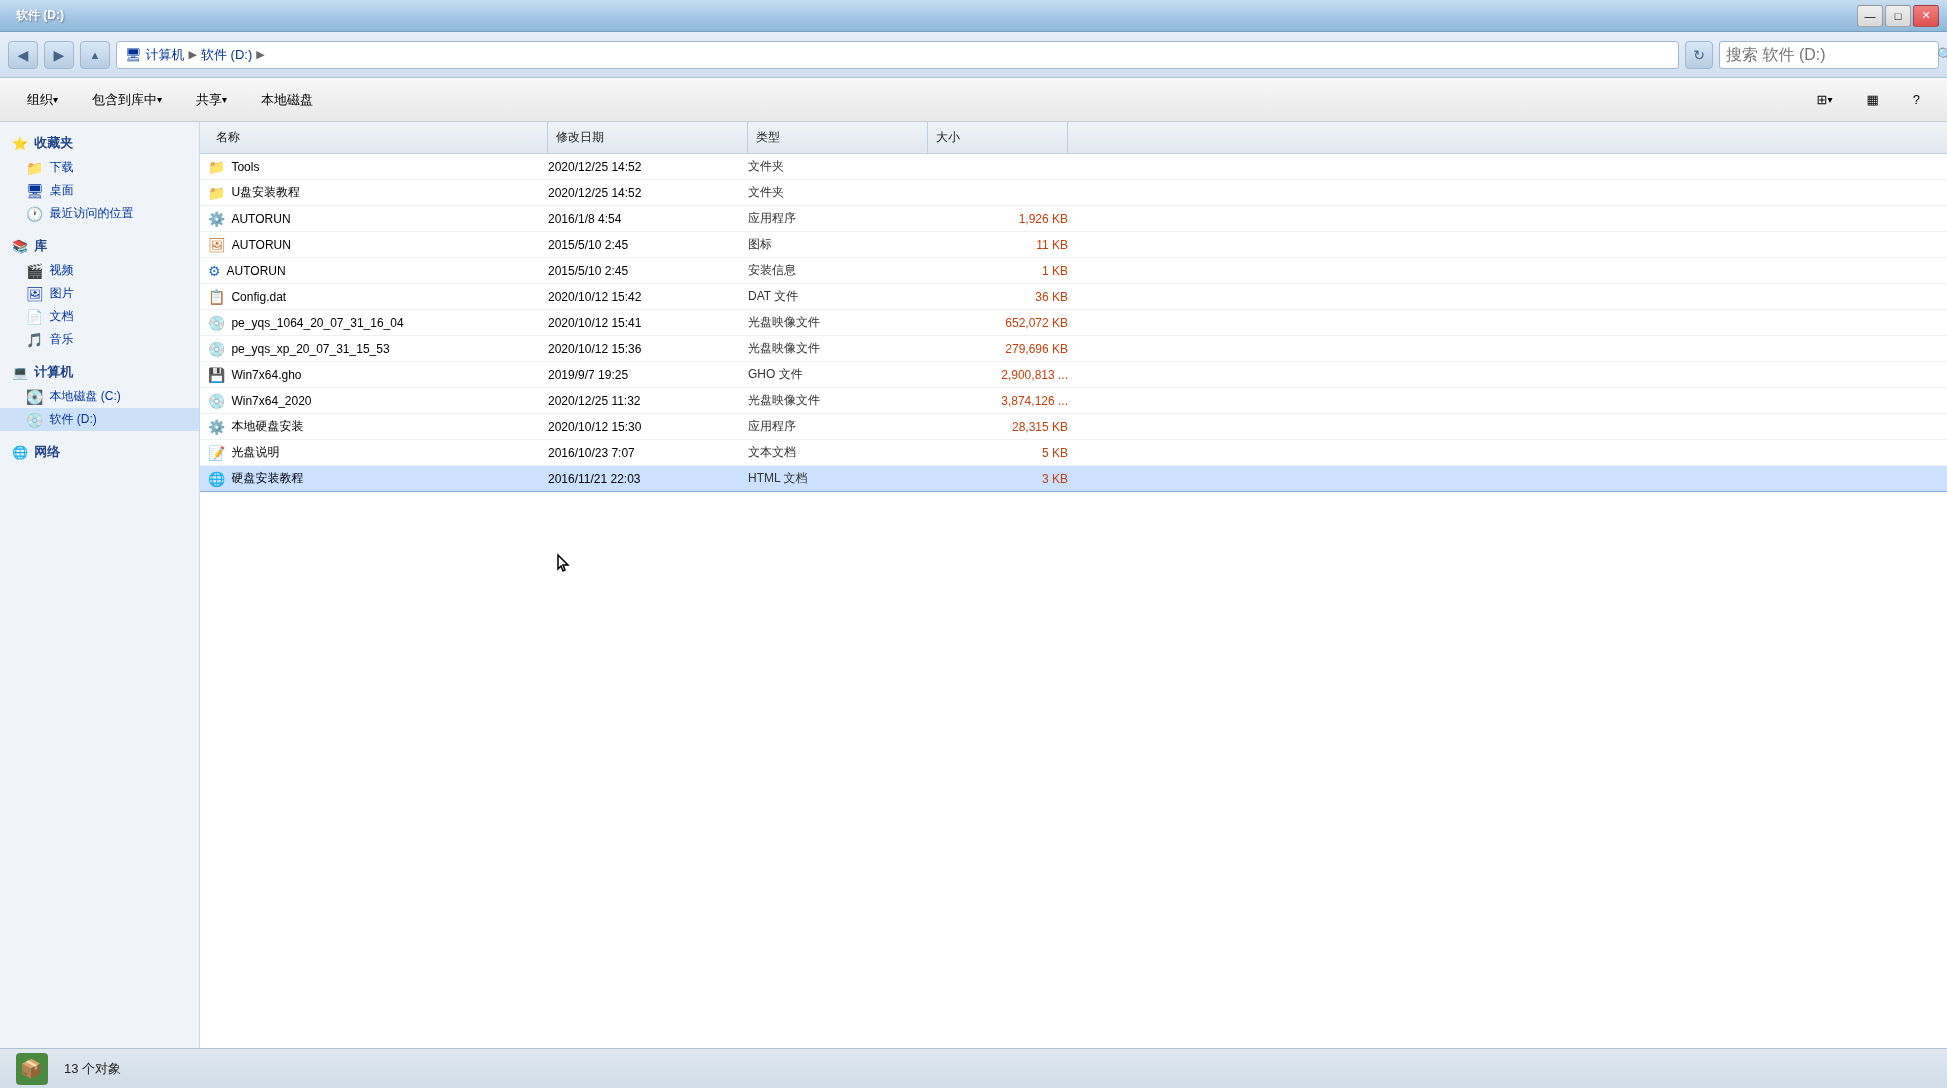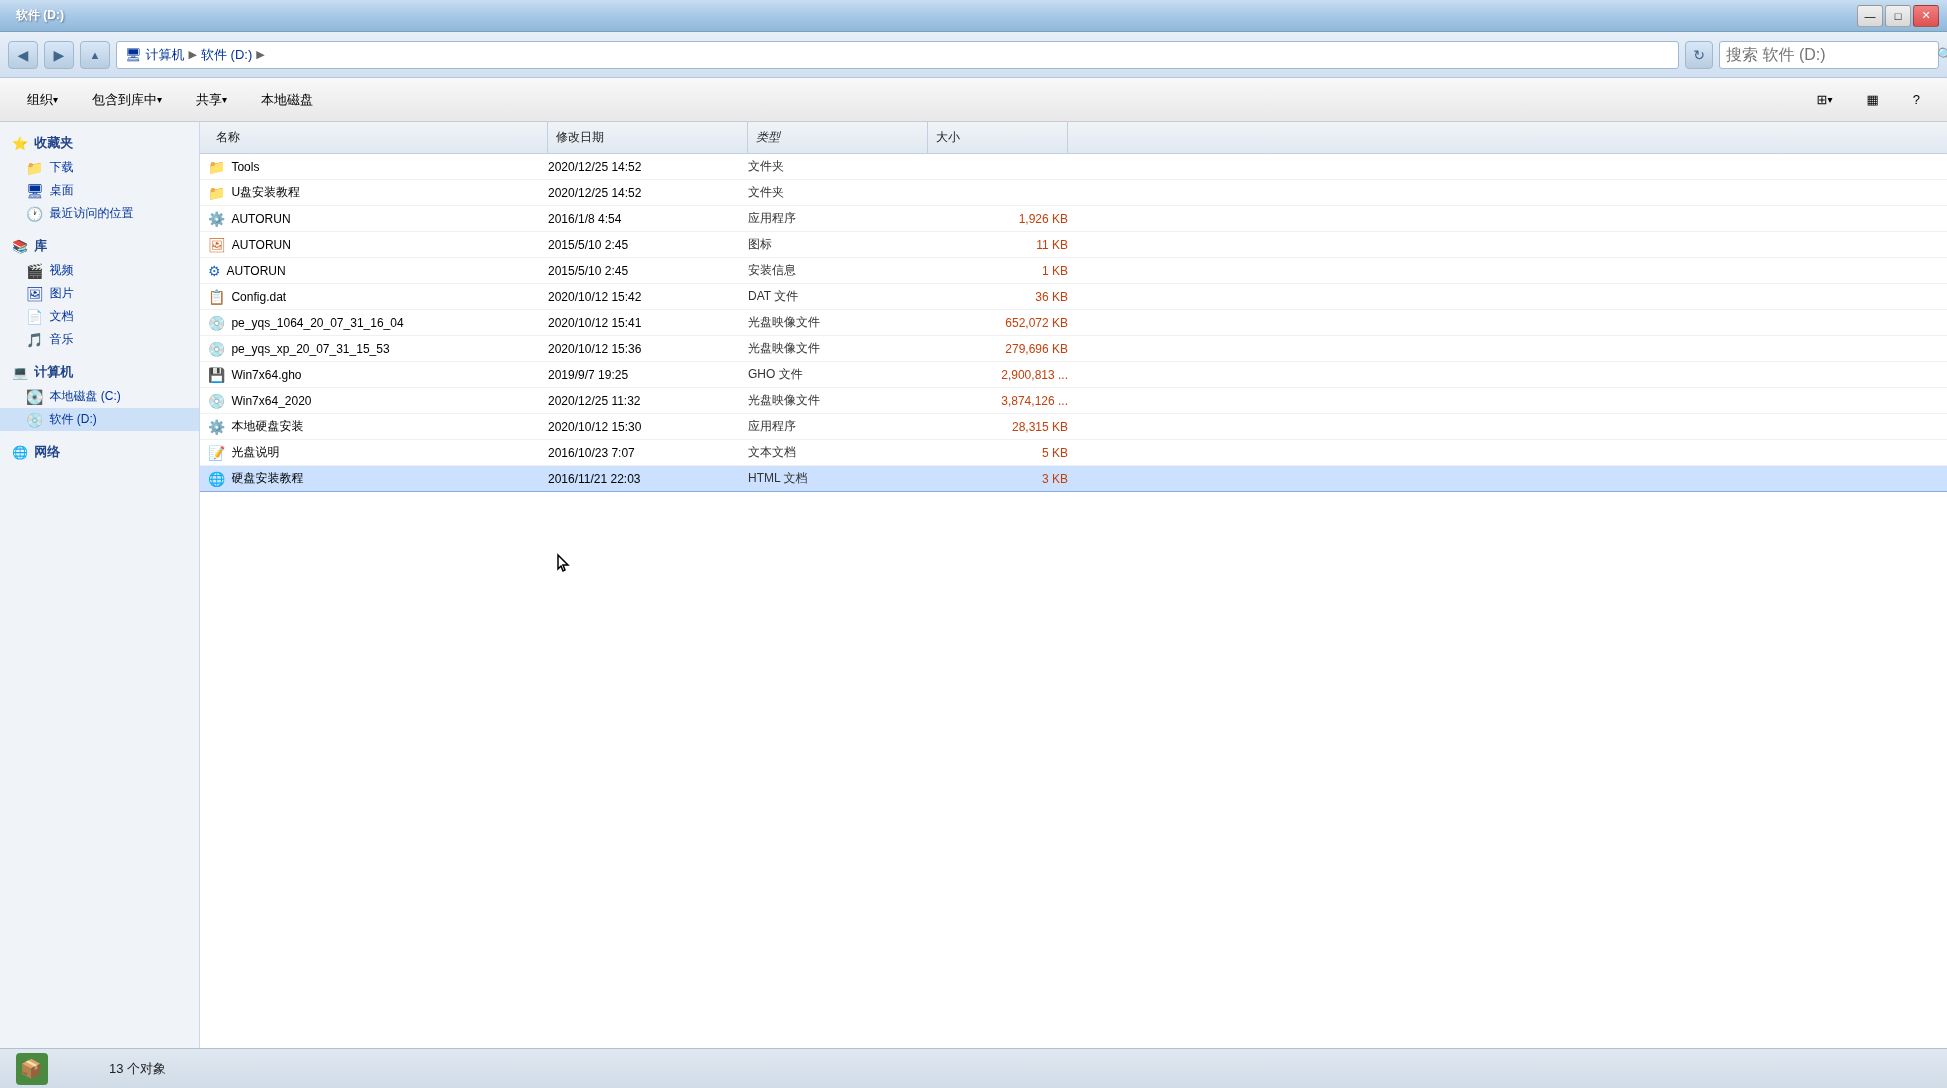--- a/index.html
+++ b/index.html
@@ -218,21 +218,21 @@
       gap: 4px;
       font-size: 12px;
       color: #222;
       cursor: pointer;
       padding: 0 8px;
       height: 100%;
       border-right: 1px solid #c0d0e0;
     }
     .col-name { width: 340px; }
     .col-date { width: 200px; }
-    .col-type { width: 180px; font-style: italic; }
+    .col-type { width: 180px; }
     .col-size { width: 140px; }
 
     
     .file-list {
       flex: 1;
       overflow-y: auto;
       background: #fff;
     }
     .file-row {
       display: flex;
@@ -282,21 +282,20 @@
       border-radius: 4px;
       display: flex;
       align-items: center;
       justify-content: center;
       color: #fff;
       font-size: 18px;
     }
     .status-text {
       font-size: 13px;
       color: #222;
-      margin-left: 45px;
     }
 
     
     ::-webkit-scrollbar { width: 14px; height: 14px; }
     ::-webkit-scrollbar-track { background: #f0f0f0; }
     ::-webkit-scrollbar-thumb { background: #c0c8d8; border-radius: 2px; }
   </style>
 </head>
 <body>
 

